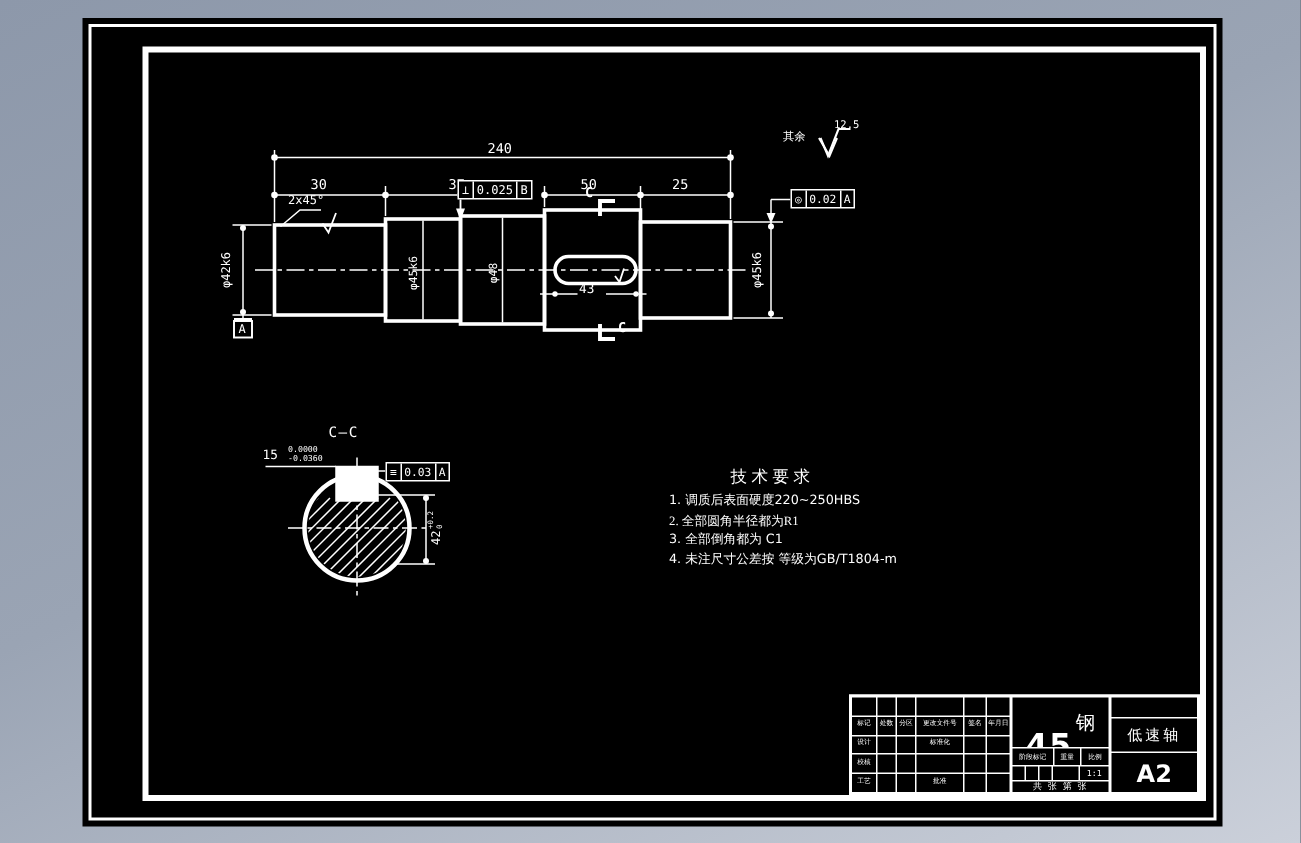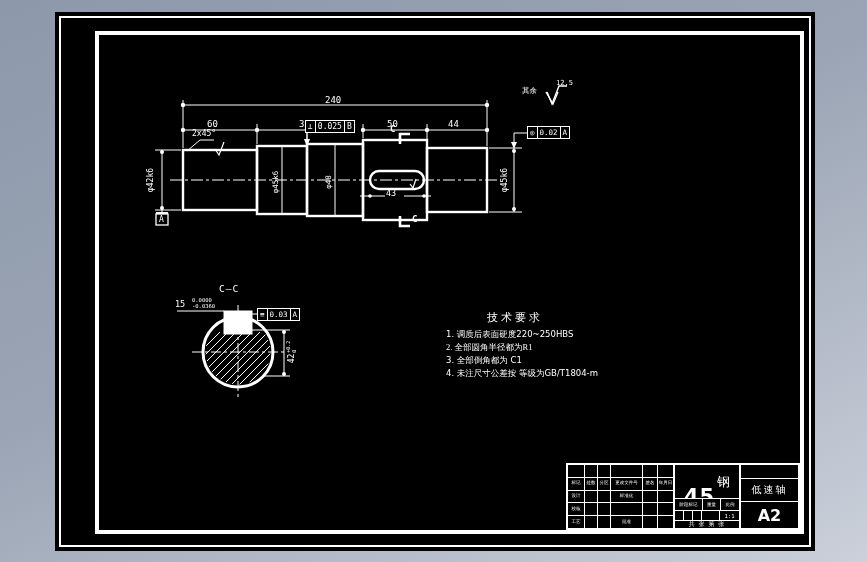--- a/index.html
+++ b/index.html
@@ -170,24 +170,24 @@
       <line x1="284" y1="330" x2="284" y2="376"></line>
     </g>
     <g fill="#fff" stroke="none">
       <polygon points="242,314 248,311 248,317"></polygon>
       <circle cx="284" cy="332" r="2"></circle>
         <circle cx="284" cy="374" r="2"></circle>
     </g>
   </svg>
 
   <div class="t" style="left:325px;top:96px;">240</div>
-  <div class="t" style="left:207px;top:120px;">60</div>
+  <div class="t" style="left:207px;top:120px;">30</div>
   <div class="t" style="left:275px;top:120px;margin-left:24px;">37</div>
   <div class="t" style="left:387px;top:120px;">50</div>
-  <div class="t" style="left:448px;top:120px;">44</div>
+  <div class="t" style="left:448px;top:120px;">25</div>
   <div class="t" style="left:192px;top:130px;font-size:8px;">2x45°</div>
   <div class="t" style="left:386px;top:189px;font-size:8.5px;">43</div>
   <div class="t" style="left:390px;top:125px;font-size:9px;font-weight:bold;">C</div>
   <div class="t" style="left:412px;top:215px;font-size:9px;font-weight:bold;">C</div>
   <div class="t" style="left:159px;top:216px;font-size:8px;">A</div>
 
   <div class="t rot" style="left:151px;top:180px;font-size:8px;">φ42k6</div>
   <div class="t rot" style="left:276px;top:182px;font-size:7.5px;">φ45k6</div>
   <div class="t rot" style="left:329px;top:182px;font-size:7.5px;">φ48</div>
   <div class="t rot" style="left:505px;top:180px;font-size:8px;">φ45k6</div>

